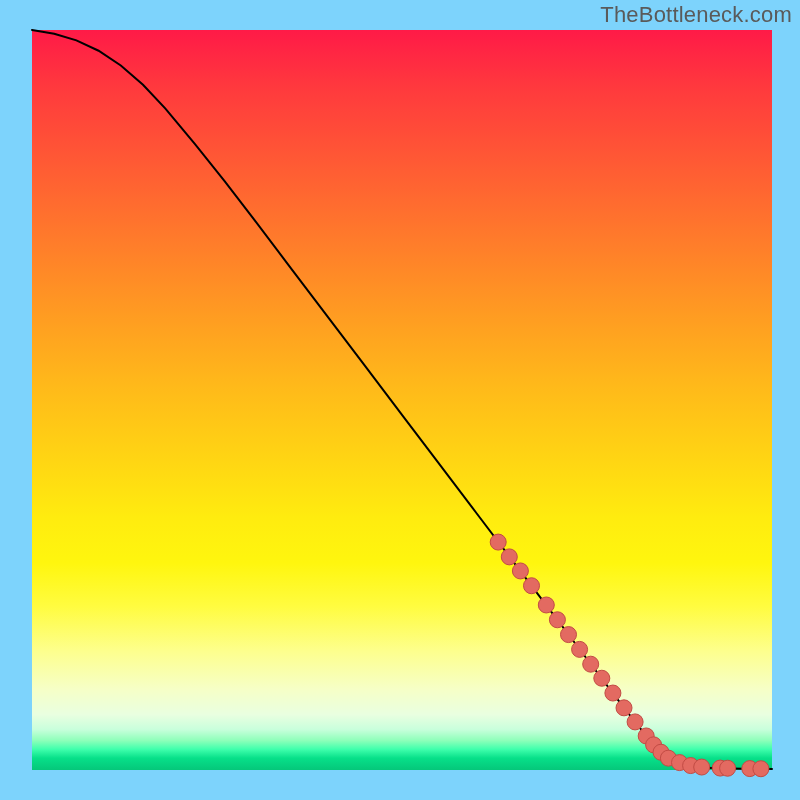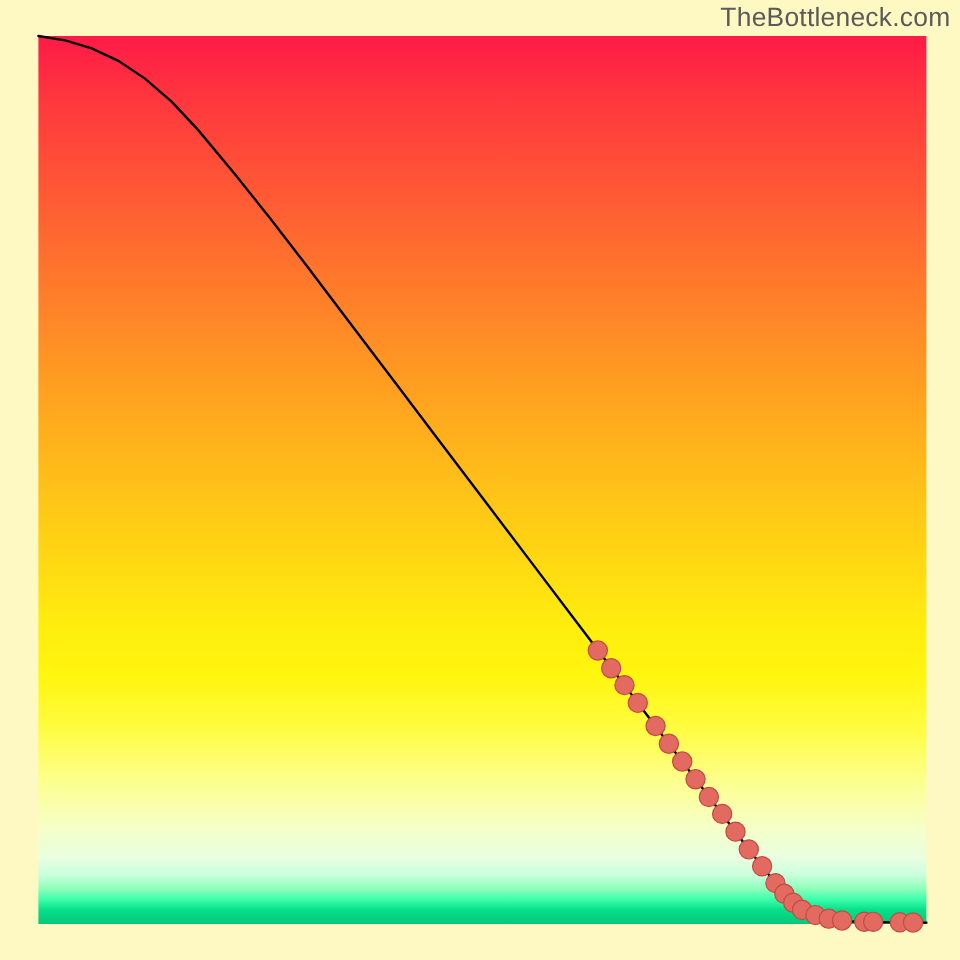--- a/index.html
+++ b/index.html
@@ -8,21 +8,21 @@
     width: 800px;
     height: 800px;
     background: #000;
     overflow: hidden;
     font-family: Arial, Helvetica, sans-serif;
   }
   .frame {
     position: relative;
     width: 800px;
     height: 800px;
-    background: #fef9c3;
+    background: #7dd3fc;
   }
   
   .wm {
     position: absolute;
     top: 2px;
     right: 8px;
     color: #5a5a5a;
     font-size: 22px;
     font-weight: 400;
     letter-spacing: 0.2px;

